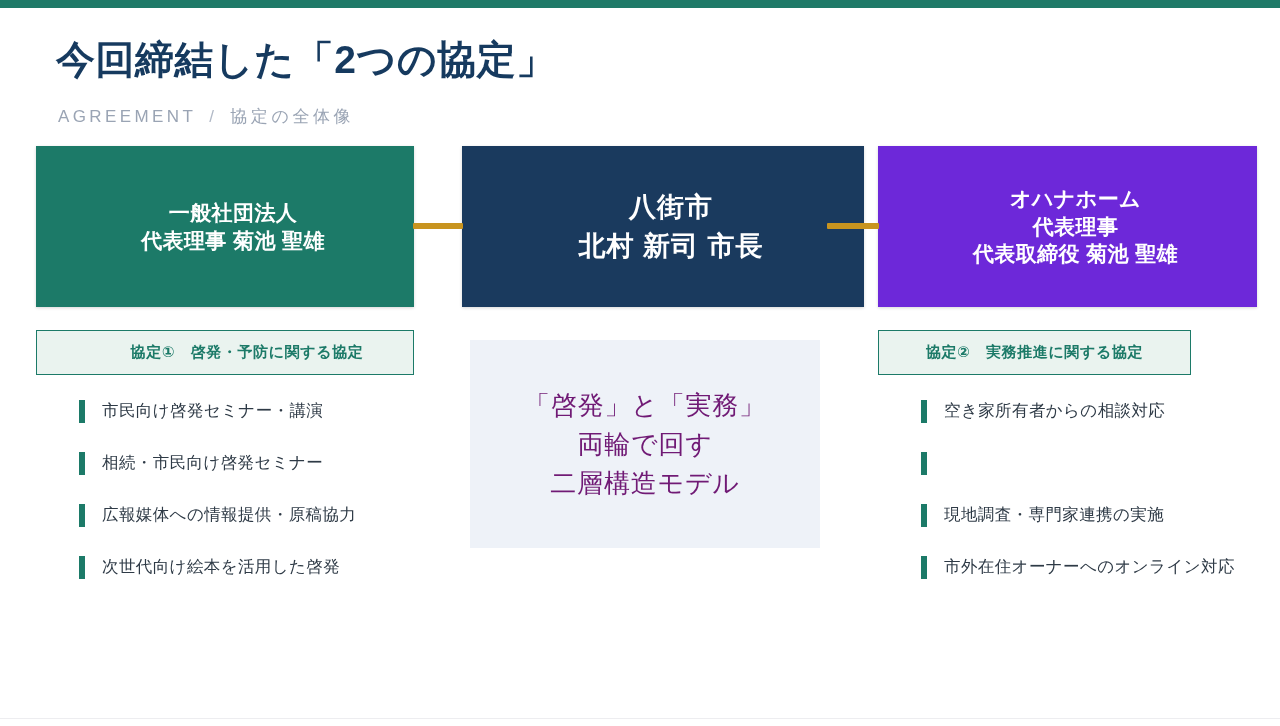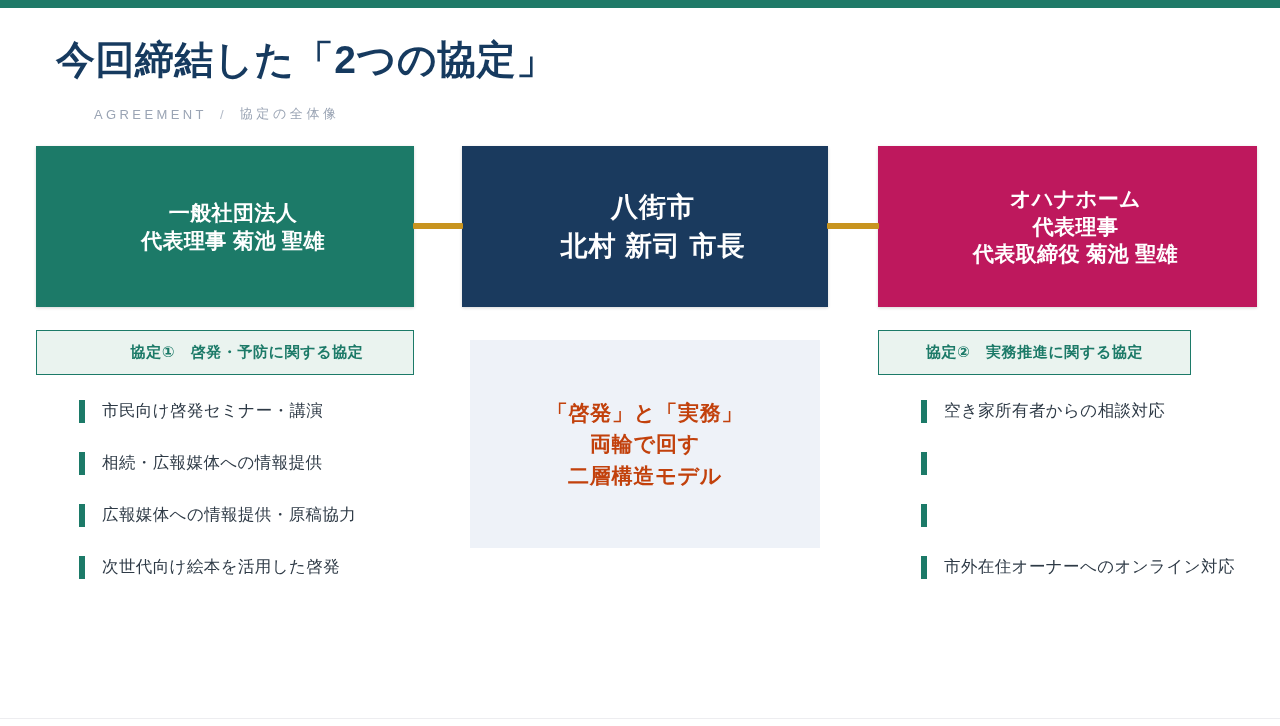--- a/index.html
+++ b/index.html
@@ -37,28 +37,27 @@
     font-weight:bold;
     color:#163a5f;
     letter-spacing:0.5px;
     white-space:nowrap;
   }
 
   .subtitle {
     position:absolute;
     left:58px;
     top:105px;
-    font-size:13px;
+    font-size:17px;
     color:#9aa4b4;
     letter-spacing:3.2px;
     white-space:nowrap;
     display:flex;
     align-items:center;
     gap:0;
-    margin-left:36px;
   }
   .subtitle .sub-en { letter-spacing:3.4px; }
   .subtitle .sub-sep { margin:0 13px; color:#b2bac7; }
   .subtitle .sub-ja { letter-spacing:3.6px; }
 
   
   .party {
     position:absolute;
     top:146px;
     height:161px;
@@ -66,22 +65,22 @@
     flex-direction:column;
     align-items:center;
     justify-content:center;
     color:#ffffff;
     text-align:center;
     line-height:1.33;
     box-shadow:0 1px 3px rgba(0,0,0,0.16);
     padding-left:16px;
   }
   .party-left  { left:36px;  width:378px; background:#1c7a68; }
-  .party-right { left:878px; width:379px; background:#be185d; }
-  .party-center{ left:462px; width:366px; background:#1a3a5e; }
+  .party-right { left:878px; width:379px; background:#6d28d9; }
+  .party-center{ left:462px; width:402px; background:#1a3a5e; }
 
   .party-left .line, .party-right .line {
     font-size:21px;
     font-weight:bold;
     letter-spacing:0.4px;
   }
   .party-center .line {
     font-size:27px;
     font-weight:bold;
     letter-spacing:1px;
@@ -156,23 +155,23 @@
     width:350px;
     height:208px;
     background:#eef2f8;
     display:flex;
     flex-direction:column;
     align-items:center;
     justify-content:center;
     text-align:center;
   }
   .concept .line {
-    font-size:21px;
-    font-weight:bold;
-    color:#c2410c;
+    font-size:26px;
+    font-weight:normal;
+    color:#701a75;
     line-height:1.5;
     letter-spacing:0.8px;
   }
 
   
   .bottom-rule {
     position:absolute;
     left:0;
     top:718px;
     width:1280px;
@@ -217,21 +216,21 @@
   <div class="badge badge-left">協定①　啓発・予防に関する協定</div>
   <div class="badge badge-right">協定②　実務推進に関する協定</div>
 
   <div class="bullet-list bullet-list-left">
     <div class="bullet-item">
       <span class="bullet-mark"></span>
       <span class="bullet-text">市民向け啓発セミナー・講演</span>
     </div>
     <div class="bullet-item">
       <span class="bullet-mark"></span>
-      <span class="bullet-text">相続・広報媒体への情報提供</span>
+      <span class="bullet-text">相続・市民向け啓発セミナー</span>
     </div>
     <div class="bullet-item">
       <span class="bullet-mark"></span>
       <span class="bullet-text">広報媒体への情報提供・原稿協力</span>
     </div>
     <div class="bullet-item">
       <span class="bullet-mark"></span>
       <span class="bullet-text">次世代向け絵本を活用した啓発</span>
     </div>
   </div>
@@ -239,20 +238,21 @@
   <div class="bullet-list bullet-list-right">
     <div class="bullet-item">
       <span class="bullet-mark"></span>
       <span class="bullet-text">空き家所有者からの相談対応</span>
     </div>
     <div class="bullet-item">
       <span class="bullet-mark"></span>
     </div>
     <div class="bullet-item">
       <span class="bullet-mark"></span>
+      <span class="bullet-text">現地調査・専門家連携の実施</span>
     </div>
     <div class="bullet-item">
       <span class="bullet-mark"></span>
       <span class="bullet-text">市外在住オーナーへのオンライン対応</span>
     </div>
   </div>
 
   <div class="concept">
     <div class="line">「啓発」と「実務」</div>
     <div class="line">両輪で回す</div>

